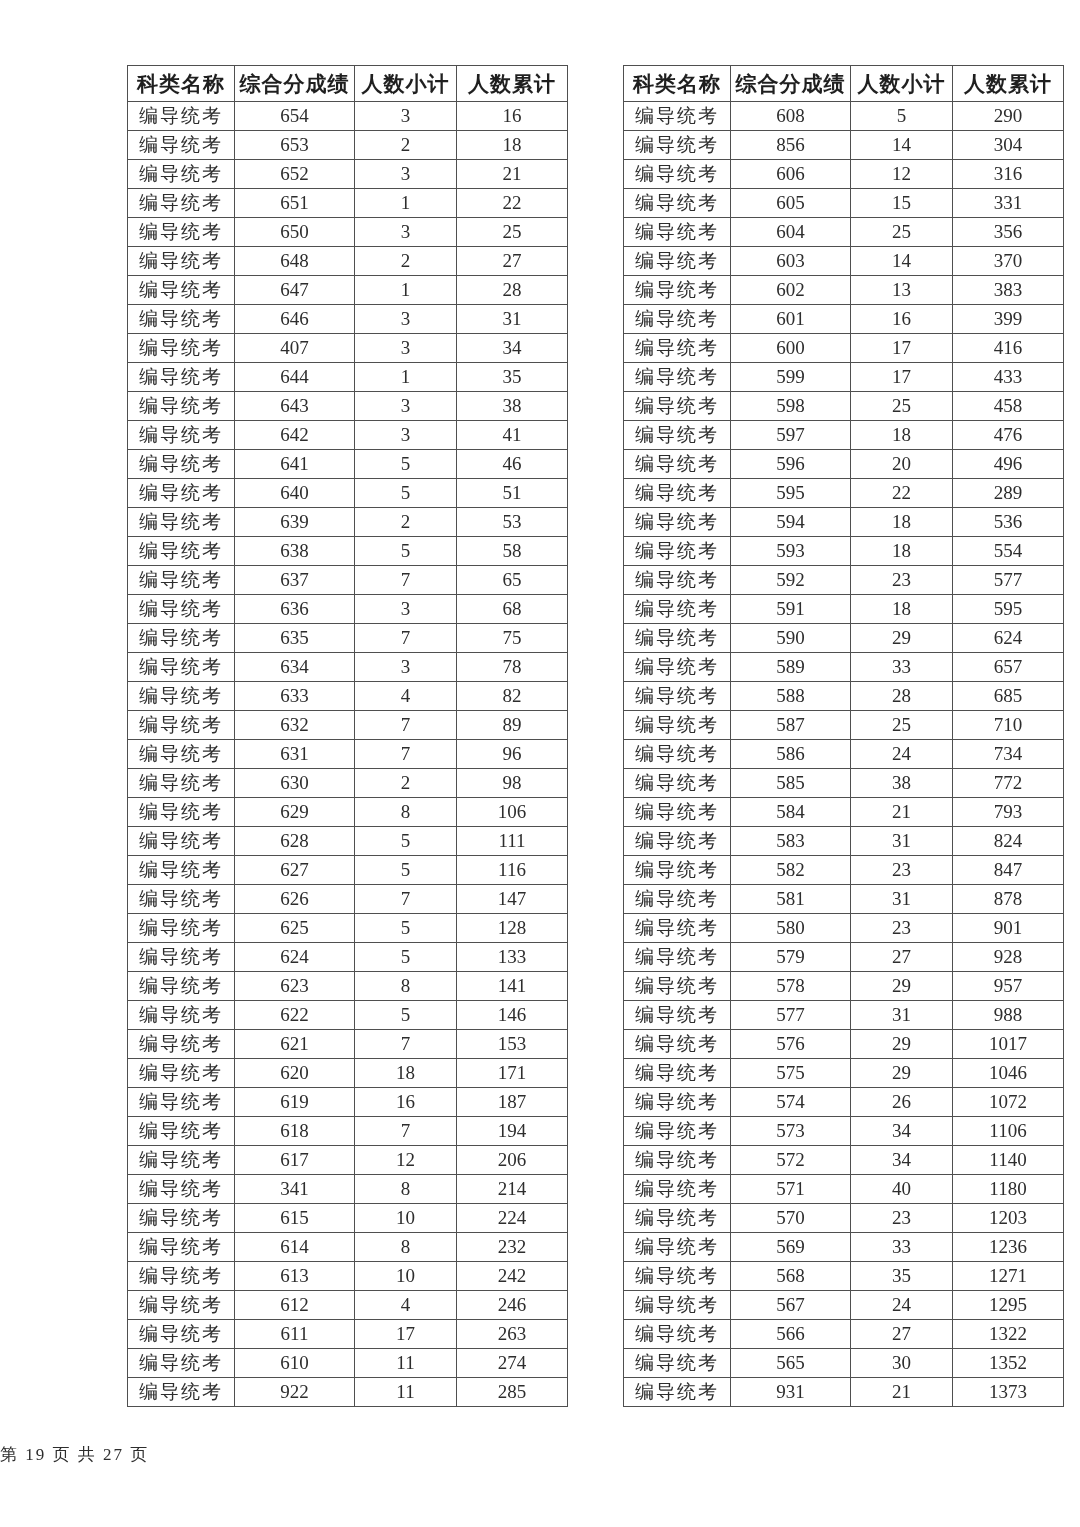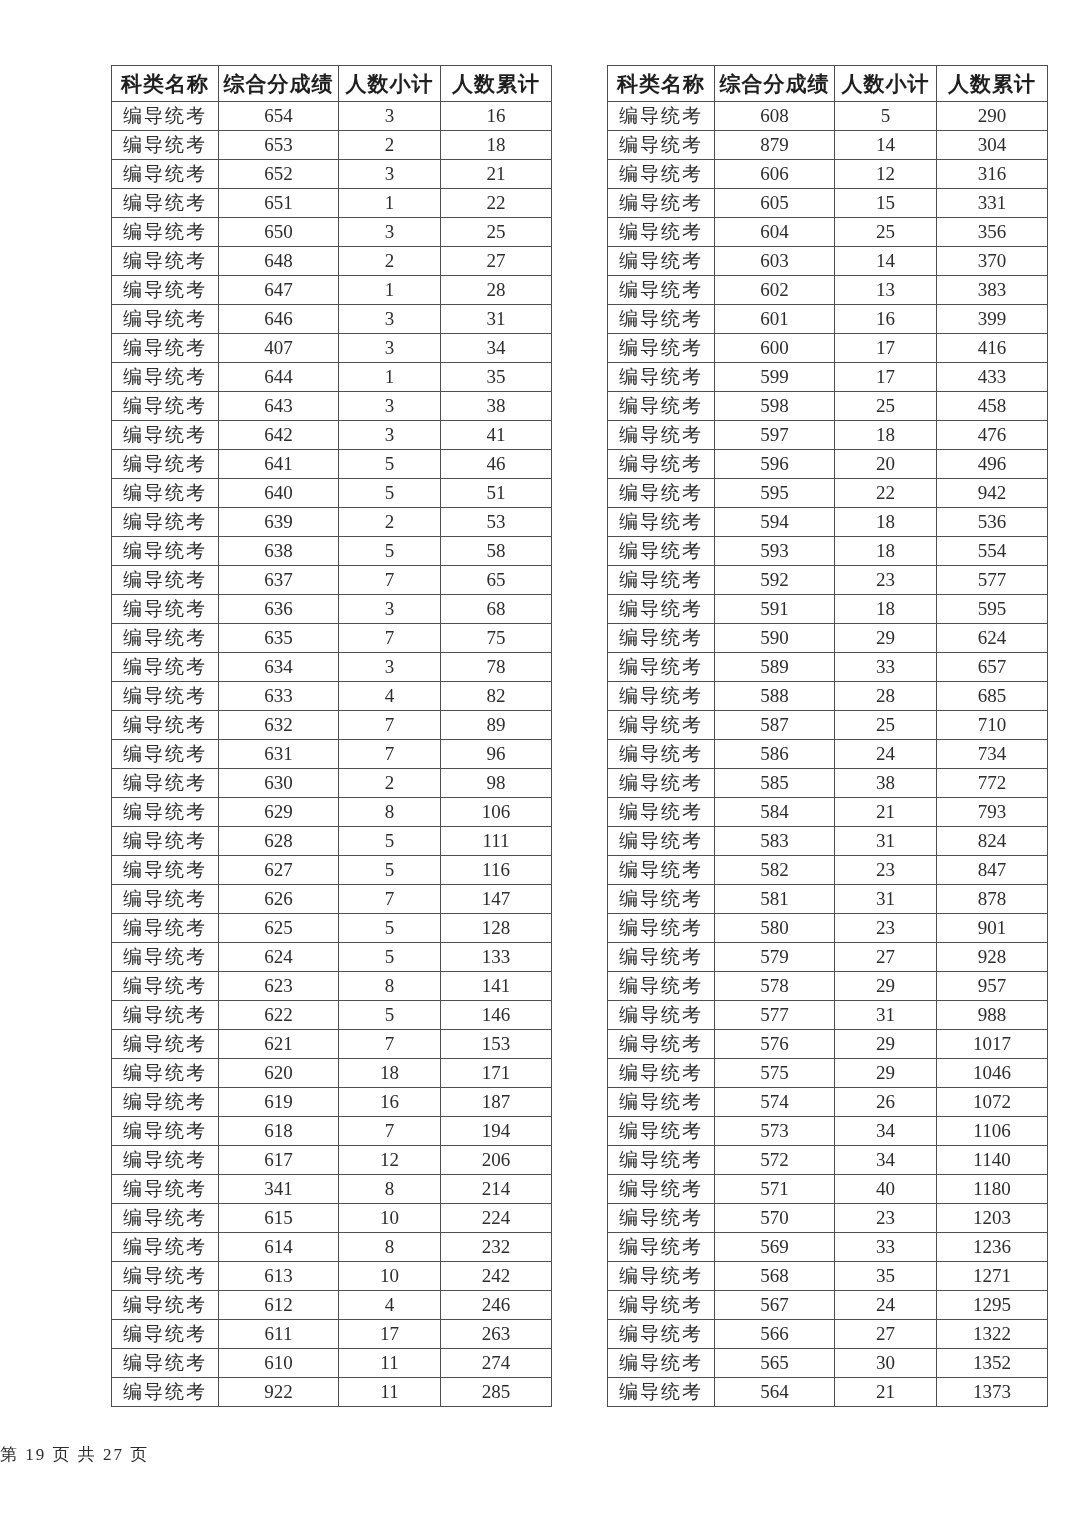--- a/index.html
+++ b/index.html
@@ -7,21 +7,21 @@
   body {
     width: 1080px;
     height: 1527px;
     position: relative;
     font-family: "Liberation Serif", "DejaVu Serif", serif;
     color: #2d2d2d;
   }
   .tables-wrap {
     position: absolute;
     top: 65px;
-    left: 63px;
+    left: 79px;
     display: flex;
     gap: 55px;
     padding-left: 48px;
   }
   table.score-table {
     border-collapse: collapse;
     table-layout: fixed;
     width: 440px;
   }
   table.score-table th,
@@ -370,21 +370,21 @@
     </thead>
     <tbody>
         <tr>
           <td>编导统考</td>
           <td>608</td>
           <td>5</td>
           <td>290</td>
         </tr>
         <tr>
           <td>编导统考</td>
-          <td>879</td>
+          <td>856</td>
           <td>14</td>
           <td>304</td>
         </tr>
         <tr>
           <td>编导统考</td>
           <td>606</td>
           <td>12</td>
           <td>316</td>
         </tr>
         <tr>
@@ -444,21 +444,21 @@
         <tr>
           <td>编导统考</td>
           <td>596</td>
           <td>20</td>
           <td>496</td>
         </tr>
         <tr>
           <td>编导统考</td>
           <td>595</td>
           <td>22</td>
-          <td>942</td>
+          <td>289</td>
         </tr>
         <tr>
           <td>编导统考</td>
           <td>594</td>
           <td>18</td>
           <td>536</td>
         </tr>
         <tr>
           <td>编导统考</td>
           <td>593</td>
@@ -628,21 +628,21 @@
           <td>1322</td>
         </tr>
         <tr>
           <td>编导统考</td>
           <td>565</td>
           <td>30</td>
           <td>1352</td>
         </tr>
         <tr>
           <td>编导统考</td>
-          <td>564</td>
+          <td>931</td>
           <td>21</td>
           <td>1373</td>
         </tr>
       </tbody>
   </table>
 
 </div>
 
 <div class="page-footer">第 19 页 共 27 页</div>
 

